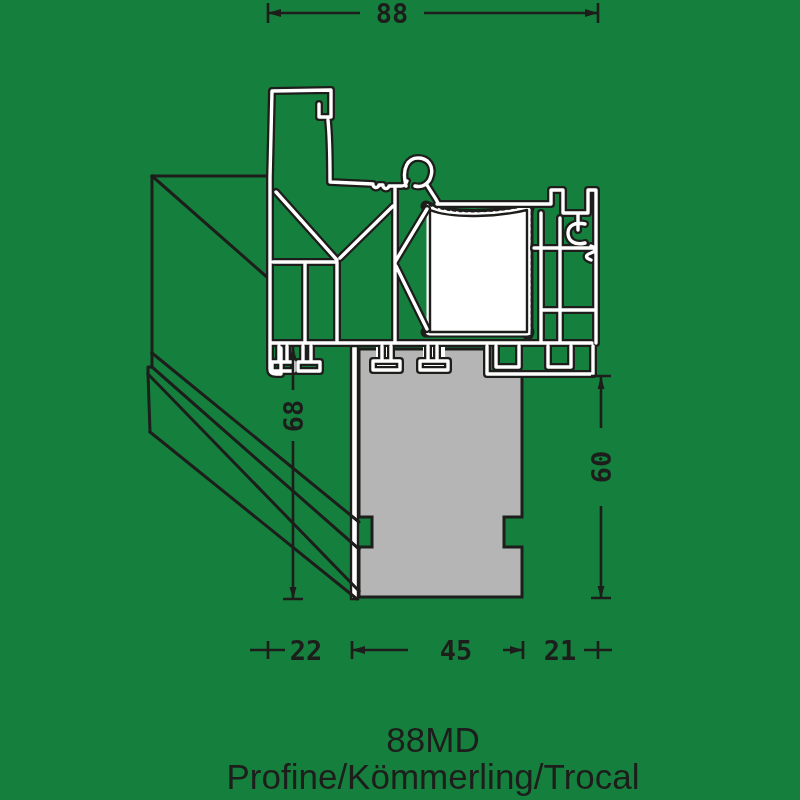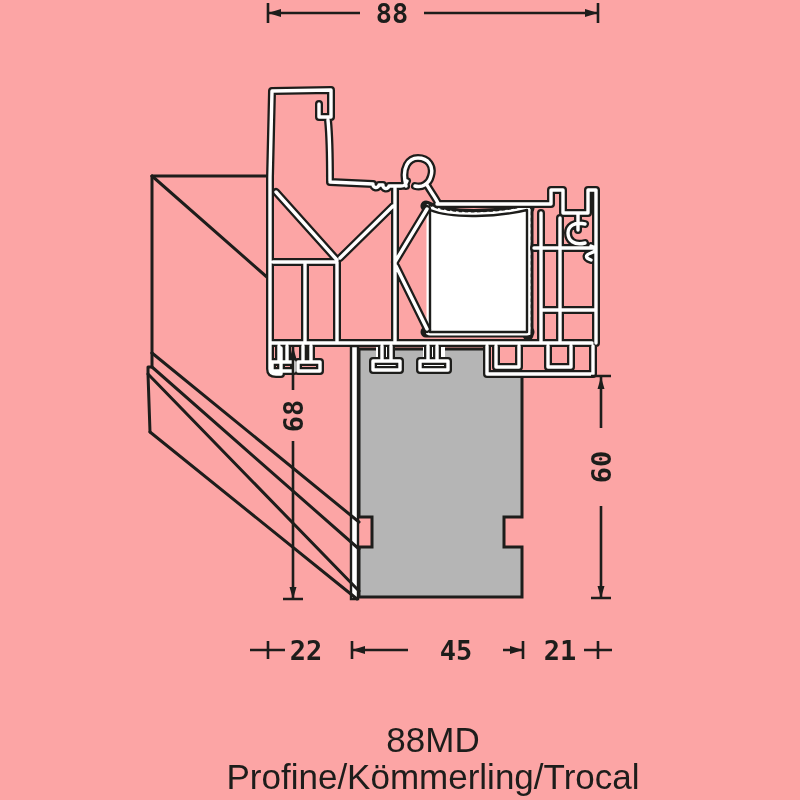--- a/index.html
+++ b/index.html
@@ -1,16 +1,16 @@
 <!DOCTYPE html>
 <html><head>
 <meta charset="utf-8">
 <style>
   html,body{margin:0;padding:0;background:#ffffff;}
-  .stage{position:relative;width:800px;height:800px;background:#fca5a5;overflow:hidden;
+  .stage{position:relative;width:800px;height:800px;background:#15803d;overflow:hidden;
          font-family:"Liberation Sans",sans-serif;}
   svg{display:block;}
   .thin   {fill:none;stroke:#1d1d1b;stroke-width:3;stroke-linecap:round;stroke-linejoin:round;}
   .wline-b{fill:none;stroke:#1d1d1b;stroke-width:8;stroke-linecap:round;stroke-linejoin:round;}
   .wline-w{fill:none;stroke:#ffffff;stroke-width:3.4;stroke-linecap:round;stroke-linejoin:round;}
   .hatch-b{fill:none;stroke:#1d1d1b;stroke-width:11;stroke-linecap:round;}
   .hatch-w{fill:none;stroke:#ffffff;stroke-width:4.6;stroke-linecap:butt;stroke-dasharray:2.6 3.6;}
   .panel-gap{fill:#ffffff;stroke:#ffffff;stroke-width:7;stroke-linejoin:round;}
   .panel-ln {fill:none;stroke:#1d1d1b;stroke-width:2.4;stroke-linejoin:round;}
   .dim    {fill:none;stroke:#1d1d1b;stroke-width:2.6;stroke-linecap:butt;}

